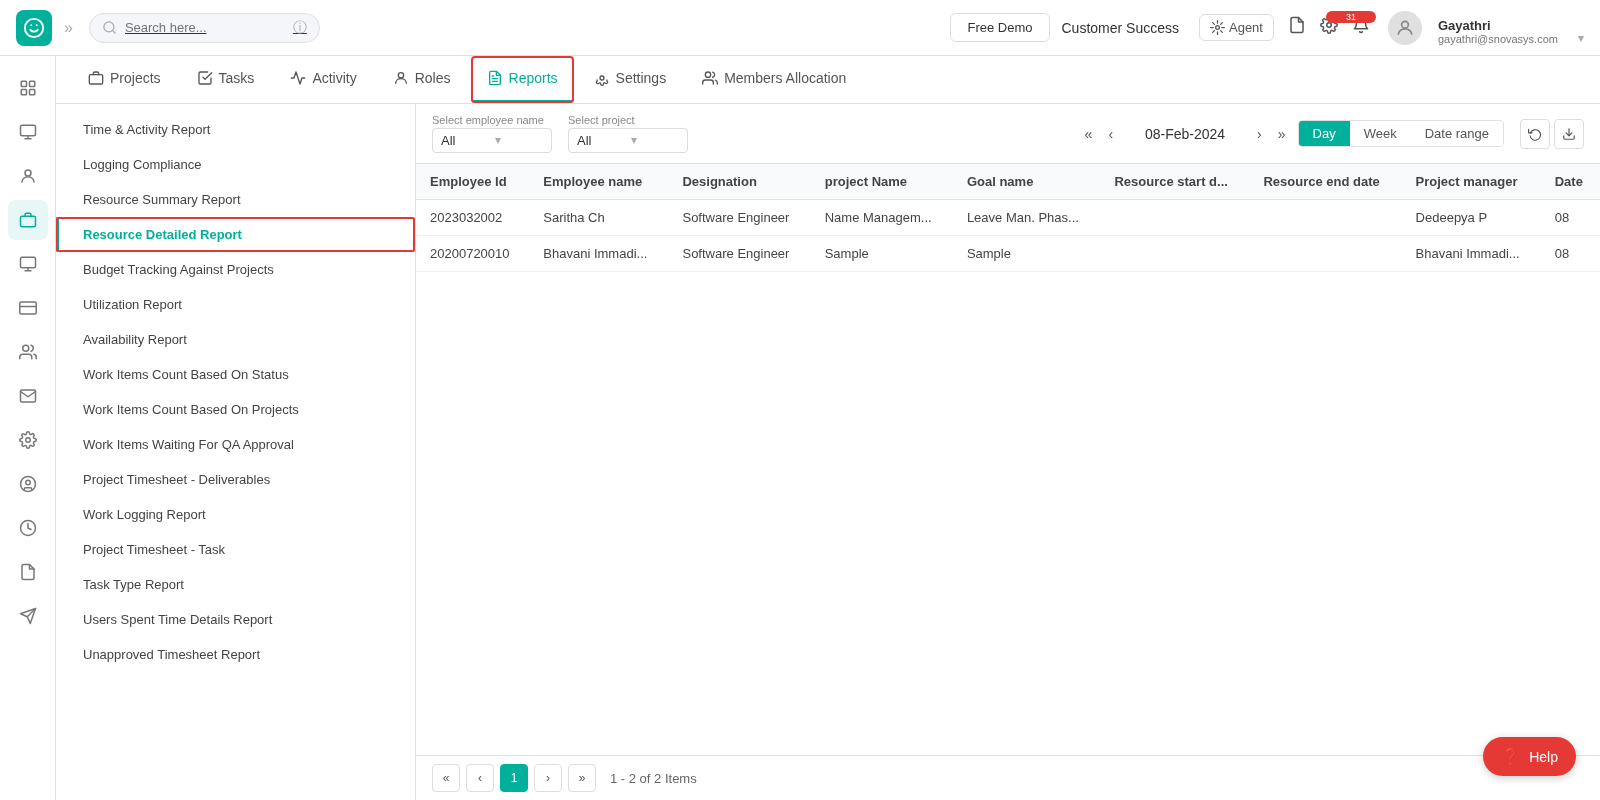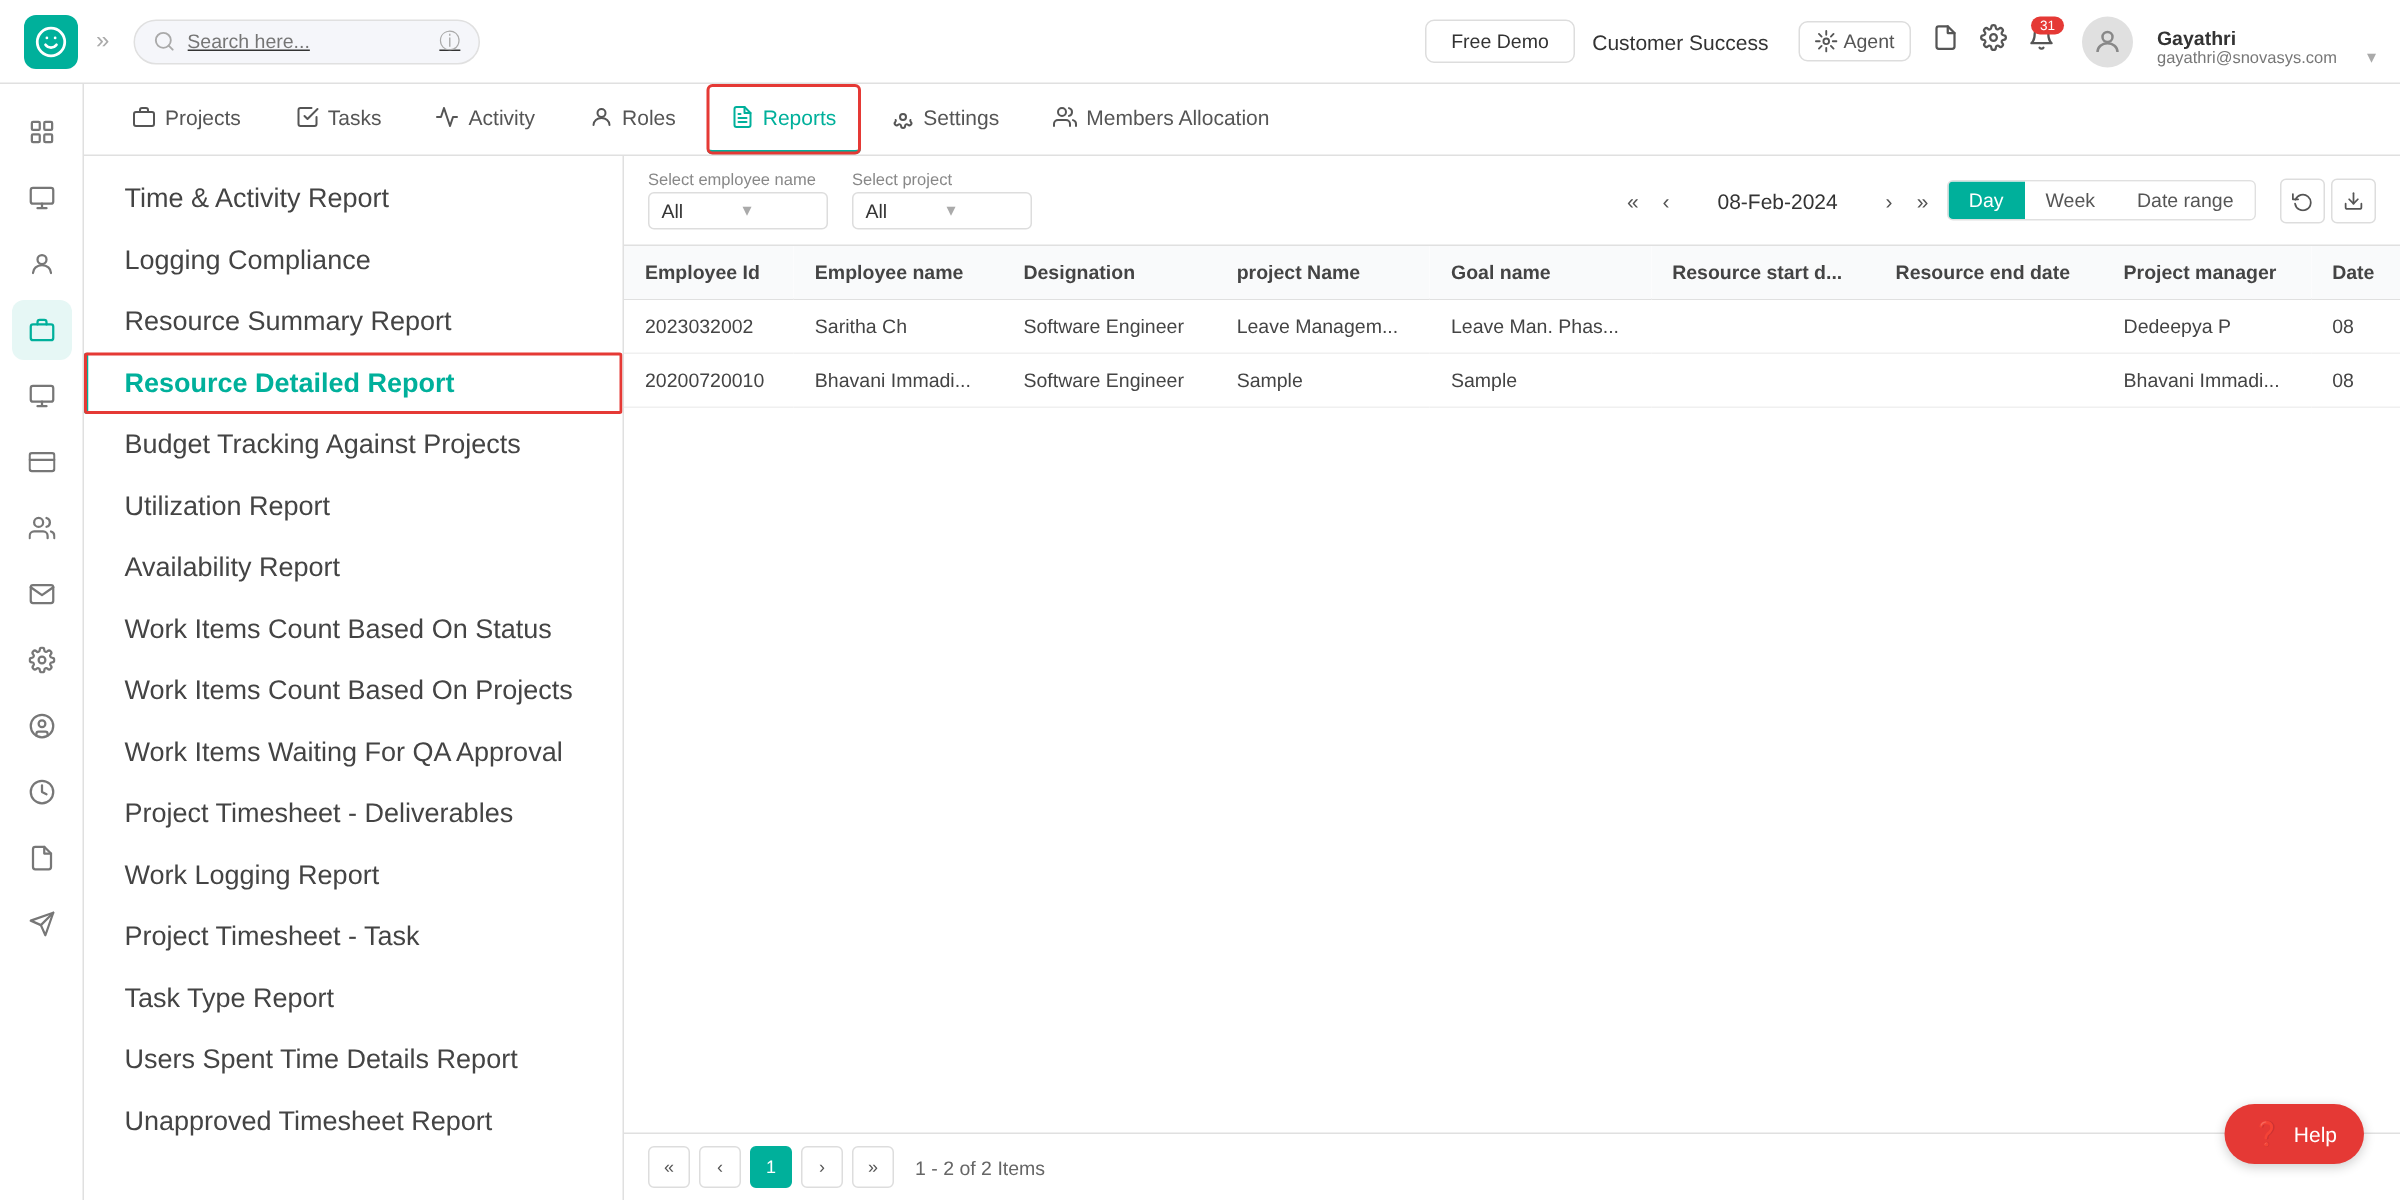--- a/index.html
+++ b/index.html
@@ -10,21 +10,21 @@
     .topbar-logo { width: 36px; height: 36px; background: #00b09b; border-radius: 8px; display: flex; align-items: center; justify-content: center; color: #fff; font-weight: bold; font-size: 18px; flex-shrink: 0; }
     .topbar-expand { color: #aaa; font-size: 16px; cursor: pointer; margin-right: 4px; }
     .search-box { display: flex; align-items: center; background: #f5f6fa; border: 1px solid #e0e0e0; border-radius: 20px; padding: 5px 12px; gap: 8px; min-width: 220px; text-decoration: underline; }
     .search-box input { border: none; background: transparent; outline: none; font-size: 13px; color: #555; width: 160px; }
     .search-info { color: #aaa; font-size: 14px; }
     .topbar-spacer { flex: 1; }
     .topbar-btn { background: #fff; border: 1px solid #ddd; border-radius: 6px; padding: 6px 16px; font-size: 13px; cursor: pointer; color: #333; }
     .topbar-customer { font-size: 14px; color: #333; font-weight: 500; }
     .topbar-icons { display: flex; align-items: center; gap: 14px; margin-left: 8px; }
     .topbar-icon { color: #555; font-size: 18px; cursor: pointer; position: relative; }
-    .topbar-icon .badge { position: absolute; top: -5px; right: -6px; background: #e53935; color: #fff; border-radius: 10px; font-size: 9px; padding: 1px 6px; min-width: 16px; text-align: center; }
+    .topbar-icon .badge { position: absolute; top: -5px; right: -6px; background: #e53935; color: #fff; border-radius: 10px; font-size: 9px; padding: 1px 20px; min-width: 16px; text-align: center; }
     .topbar-user { display: flex; align-items: flex-end; gap: 16px; cursor: pointer; margin-left: 4px; }
     .topbar-avatar { width: 34px; height: 34px; background: #e0e0e0; border-radius: 50%; display: flex; align-items: center; justify-content: center; font-size: 15px; color: #666; overflow: hidden; }
     .topbar-user-info { display: flex; flex-direction: column; }
     .topbar-user-name { font-weight: 600; font-size: 13px; }
     .topbar-user-email { font-size: 11px; color: #777; }
     .topbar-user-caret { color: #aaa; font-size: 12px; margin-left: 4px; }
 
     
     .sidebar { position: fixed; top: 56px; left: 0; bottom: 0; width: 56px; background: #fff; border-right: 1px solid #e0e0e0; display: flex; flex-direction: column; align-items: center; padding: 12px 0; gap: 4px; z-index: 99; }
     .sidebar-item { width: 40px; height: 40px; border-radius: 8px; display: flex; align-items: center; justify-content: center; cursor: pointer; color: #777; font-size: 18px; transition: background 0.15s; }
@@ -38,21 +38,21 @@
     .nav-tab { display: flex; align-items: center; gap: 6px; padding: 10px 16px; font-size: 14px; color: #555; cursor: pointer; border-bottom: 3px solid transparent; height: 100%; transition: color 0.15s; border-radius: 0; }
     .nav-tab.active { color: #00b09b; border-bottom: 3px solid #00b09b; font-weight: 500; }
     .nav-tab-icon { font-size: 16px; }
     .nav-tab.highlighted { outline: 2px solid #e53935; outline-offset: -2px; border-radius: 4px; }
 
     
     .content-area { display: flex; flex: 1; overflow: hidden; }
 
     
     .report-list { width: 360px; flex-shrink: 0; background: #fff; border-right: 1px solid #e0e0e0; overflow-y: auto; padding: 8px 0; }
-    .report-item { padding: 10px 24px; font-size: 18px; color: #444; cursor: pointer; border-left: 3px solid transparent; }
+    .report-item { padding: 10px 24px; font-size: 13px; color: #444; cursor: pointer; border-left: 3px solid transparent; }
     .report-item.active { color: #00b09b; font-weight: 600; border-left: 3px solid #00b09b; outline: 2px solid #e53935; outline-offset: -2px; border-radius: 2px; }
 
     
     .report-content { flex: 1; display: flex; flex-direction: column; background: #fff; overflow: hidden; }
 
     
     .filters-bar { display: flex; align-items: center; padding: 10px 16px; gap: 16px; border-bottom: 1px solid #e0e0e0; flex-shrink: 0; flex-wrap: wrap; }
     .filter-group { display: flex; flex-direction: column; gap: 2px; }
     .filter-label { font-size: 11px; color: #888; }
     .filter-select { display: flex; align-items: flex-start; border: 1px solid #ddd; border-radius: 4px; padding: 4px 8px; background: #fff; min-width: 120px; cursor: pointer; gap: 6px; }
@@ -372,21 +372,21 @@
               <th>Resource end date</th>
               <th>Project manager</th>
               <th>Date</th>
             </tr>
           </thead>
           <tbody>
             <tr>
               <td>2023032002</td>
               <td>Saritha Ch</td>
               <td>Software Engineer</td>
-              <td>Leave Managem...</td>
+              <td>Name Managem...</td>
               <td>Leave Man. Phas...</td>
               <td></td>
               <td></td>
               <td>Dedeepya P</td>
               <td>08</td>
             </tr>
             <tr>
               <td>20200720010</td>
               <td>Bhavani Immadi...</td>
               <td>Software Engineer</td>

